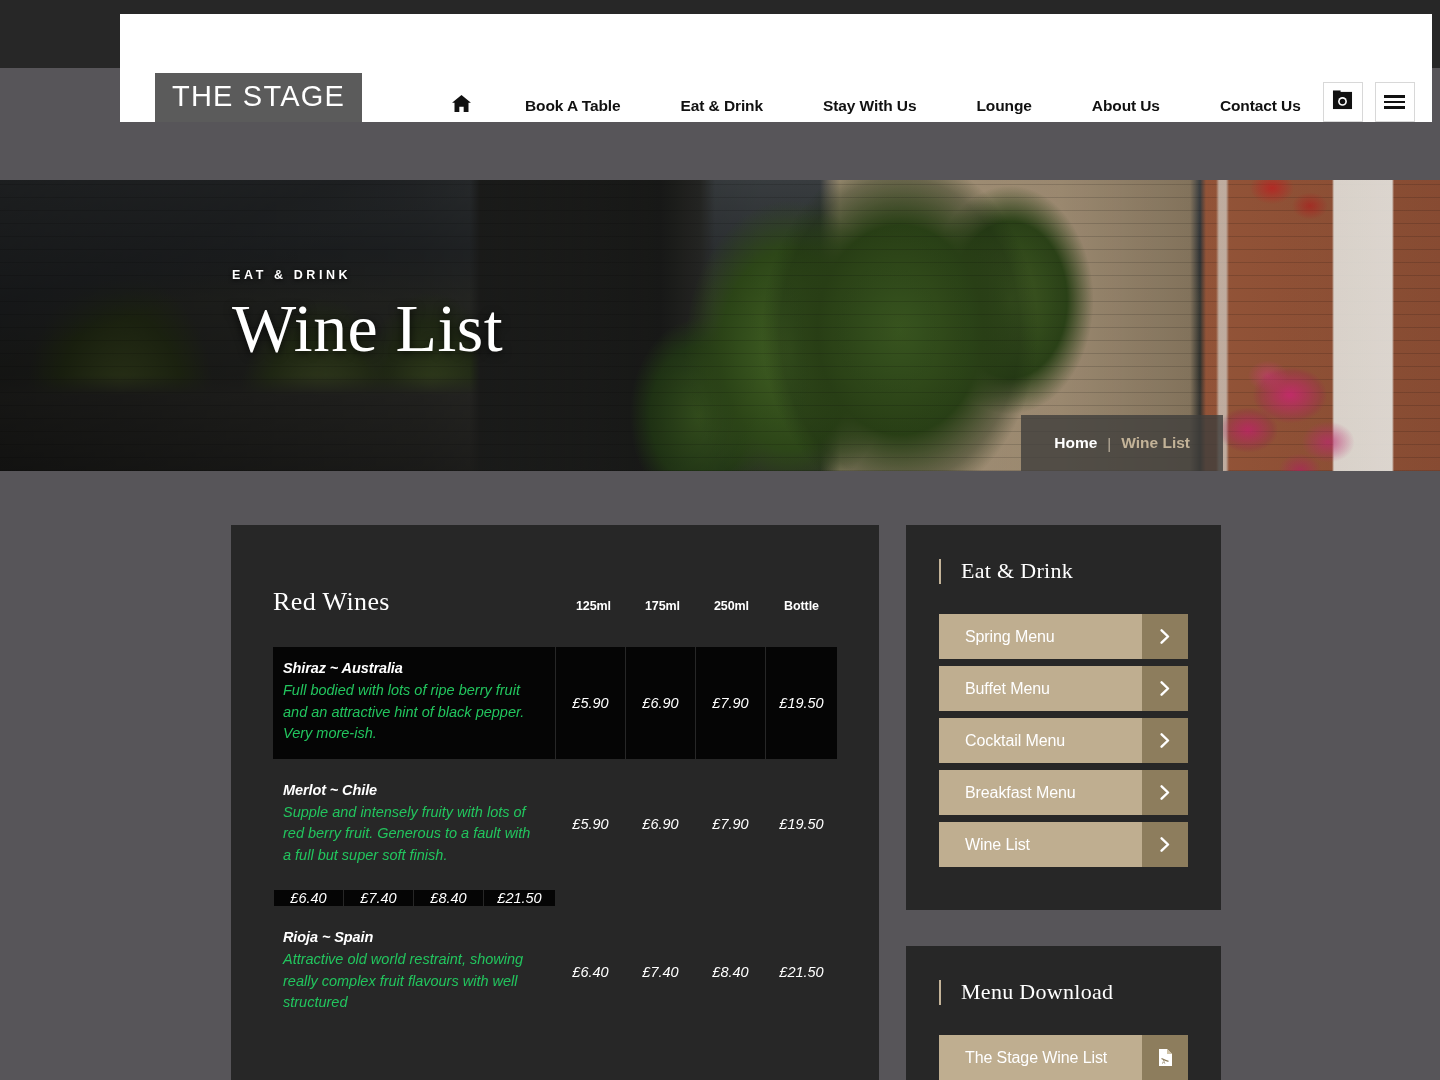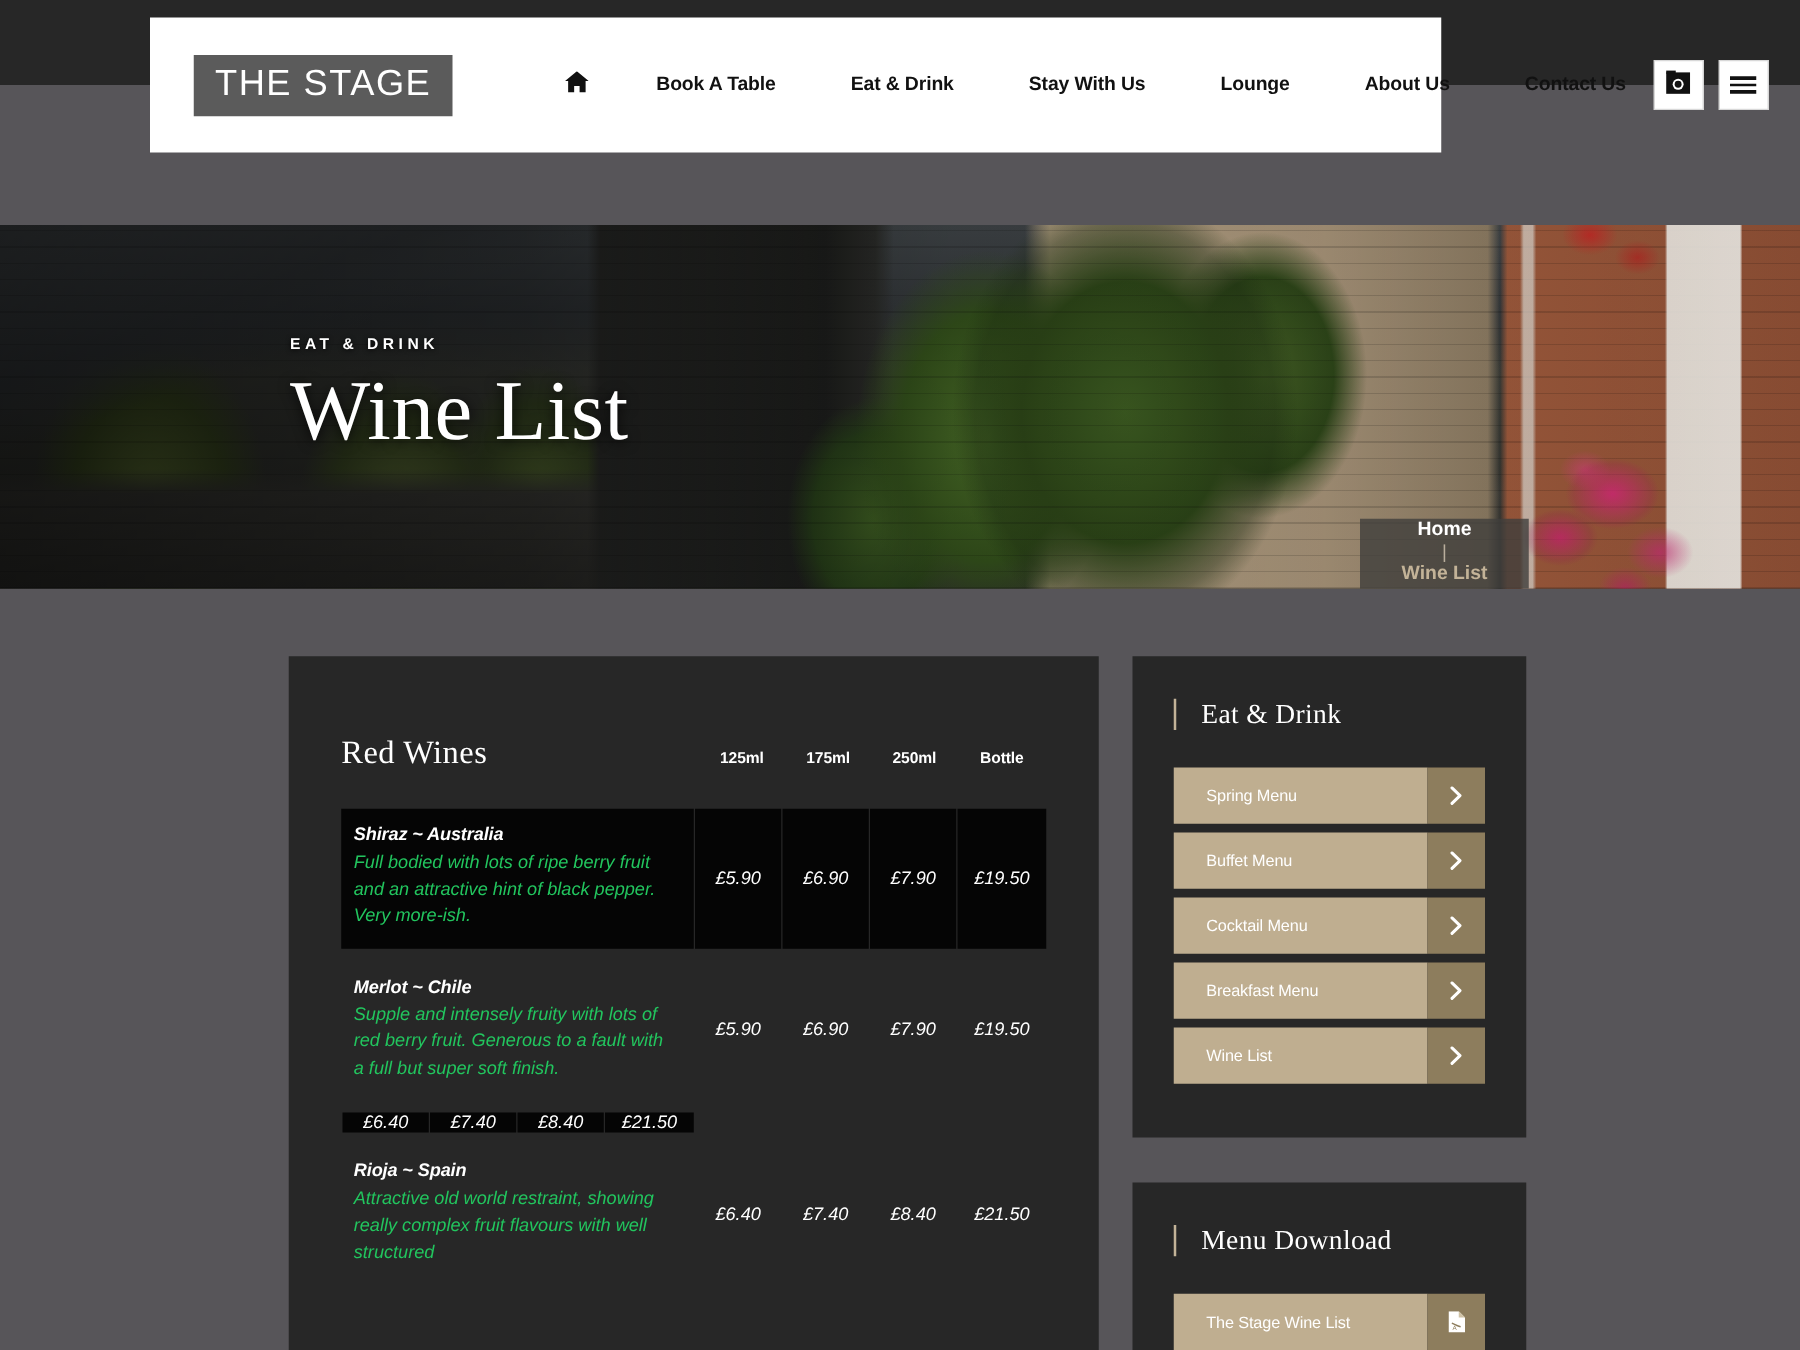--- a/index.html
+++ b/index.html
@@ -25,25 +25,25 @@
     width: 1440px;
     height: 68px;
     background: #272727;
   }
 
   
   .header-card {
     position: absolute;
     top: 14px;
     left: 120px;
-    width: 1033px;
+    width: 1312px;
     height: 108px;
     background: #ffffff;
     display: flex;
-    align-items: center;
+    align-items: flex-end;
     z-index: 20;
   }
 
   .logo {
     margin-left: 35px;
     background: #5b5b5b;
     padding: 9px 17px 11px 17px;
     display: inline-block;
   }
   .logo-text {
@@ -174,21 +174,20 @@
   .breadcrumb {
     position: absolute;
     right: 217px;
     bottom: 0;
     height: 56px;
     background: rgba(64,62,60,.80);
     display: flex;
     align-items: center;
     padding: 0 33px;
     z-index: 5;
-    flex-direction: column;
   }
   .crumb-home {
     font-size: 15.5px;
     font-weight: 700;
     color: #ffffff;
     cursor: pointer;
   }
   .crumb-sep {
     color: #b9ae9c;
     margin: 0 10px;
@@ -306,21 +305,21 @@
     height: 45px;
     margin-bottom: 7px;
     cursor: pointer;
   }
   .side-btn-label {
     flex: 1;
     background: #bfae90;
     display: flex;
     align-items: center;
     padding-left: 26px;
-    font-size: 13px;
+    font-size: 16px;
     color: #ffffff;
     letter-spacing: -.1px;
   }
   .side-btn-arrow {
     width: 46px;
     background: #8d7d5d;
     display: flex;
     align-items: center;
     justify-content: center;
   }

